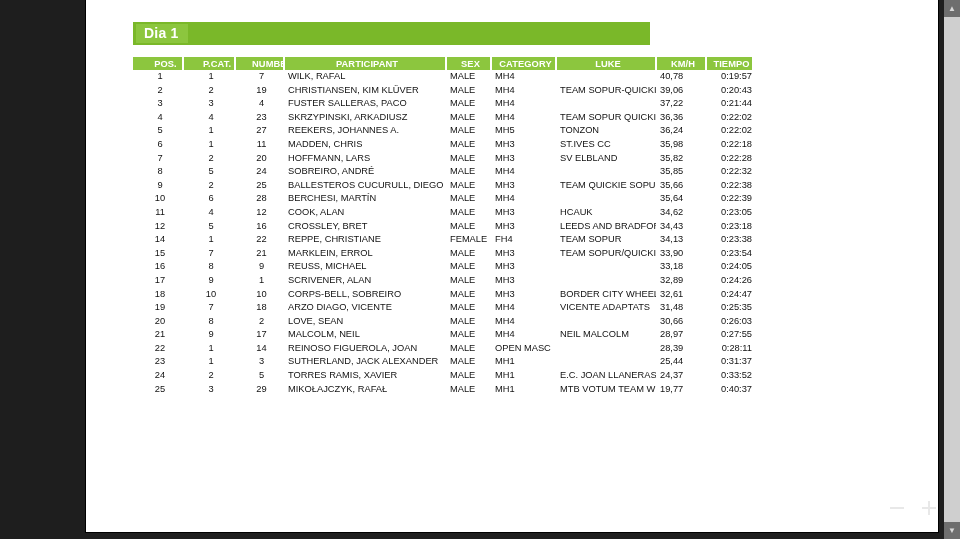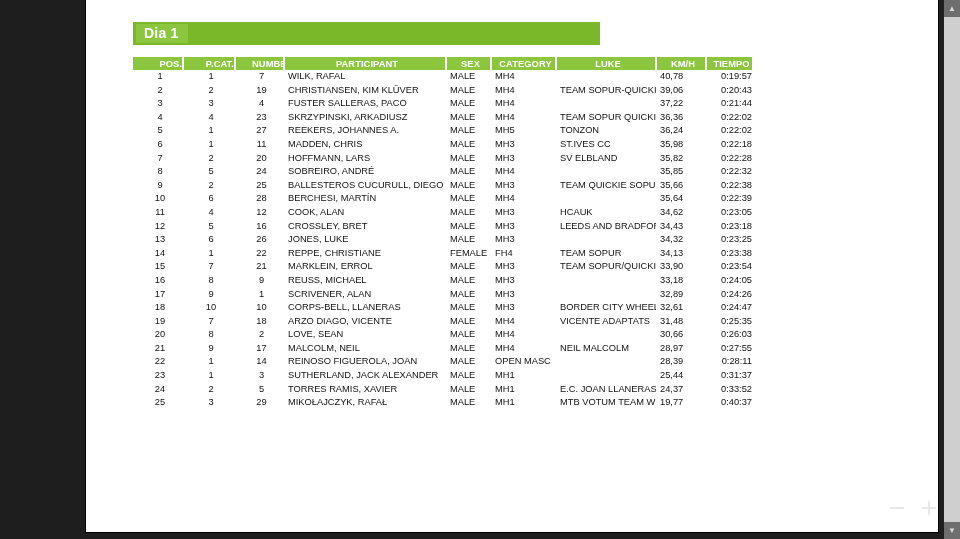--- a/index.html
+++ b/index.html
@@ -22,21 +22,21 @@
     left: 86px; top: 0px;
     width: 852px; height: 532px;
     background: #ffffff;
     box-shadow: 0 0 0 1px #000;
     overflow: hidden;
   }
   
   #title-banner {
     position: absolute;
     left: 47px; top: 22px;
-    width: 467px; height: 23px;
+    width: 517px; height: 23px;
     background: #7ab829;
   }
   #title-inner {
     position: absolute;
     left: 3px; top: 2px;
     height: 19px;
     padding: 0 10px 0 8px;
     background: #8cc63e;
     color: #ffffff;
     font-size: 14px;
@@ -64,21 +64,21 @@
     font-weight: bold;
     font-size: 9.3px;
     text-align: center;
     padding: 1px 0 1px 4px;
     height: 13px;
     border-right: 2px solid #ffffff;
     white-space: nowrap;
     overflow: hidden;
     letter-spacing: 0.1px;
   }
-  table.results th.ctr { text-align: right; padding-left: 16px; }
+  table.results th.ctr { text-align: center; padding-left: 16px; }
   table.results th:last-child { border-right: none; }
   table.results td {
     padding: 0 0 0 4px;
     height: 13.6px;
     line-height: 13.6px;
     white-space: nowrap;
     overflow: hidden;
     vertical-align: middle;
   }
   td.ctr { text-align: center; padding-left: 0; }
@@ -308,31 +308,20 @@
               <td class="ctr">5</td>
               <td class="ctr">16</td>
               <td>CROSSLEY, BRET</td>
               <td>MALE</td>
               <td>MH3</td>
               <td>LEEDS AND BRADFORD</td>
               <td class="kmh">34,43</td>
               <td class="time">0:23:18</td>
             </tr>
             <tr>
-              <td class="ctr">13</td>
-              <td class="ctr">6</td>
-              <td class="ctr">26</td>
-              <td>JONES, LUKE</td>
-              <td>MALE</td>
-              <td>MH3</td>
-              <td></td>
-              <td class="kmh">34,32</td>
-              <td class="time">0:23:25</td>
-            </tr>
-            <tr>
               <td class="ctr">14</td>
               <td class="ctr">1</td>
               <td class="ctr">22</td>
               <td>REPPE, CHRISTIANE</td>
               <td>FEMALE</td>
               <td>FH4</td>
               <td>TEAM SOPUR</td>
               <td class="kmh">34,13</td>
               <td class="time">0:23:38</td>
             </tr>
@@ -366,21 +355,21 @@
               <td>MALE</td>
               <td>MH3</td>
               <td></td>
               <td class="kmh">32,89</td>
               <td class="time">0:24:26</td>
             </tr>
             <tr>
               <td class="ctr">18</td>
               <td class="ctr">10</td>
               <td class="ctr">10</td>
-              <td>CORPS-BELL, LLANERAS</td>
+              <td>CORPS-BELL, SOBREIRO</td>
               <td>MALE</td>
               <td>MH3</td>
               <td>BORDER CITY WHEELERS</td>
               <td class="kmh">32,61</td>
               <td class="time">0:24:47</td>
             </tr>
             <tr>
               <td class="ctr">19</td>
               <td class="ctr">7</td>
               <td class="ctr">18</td>

